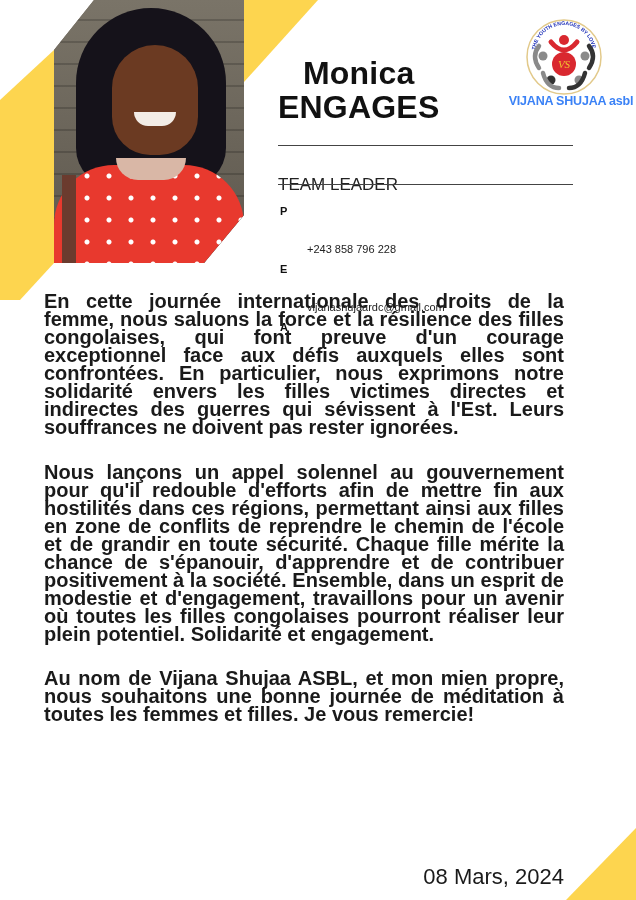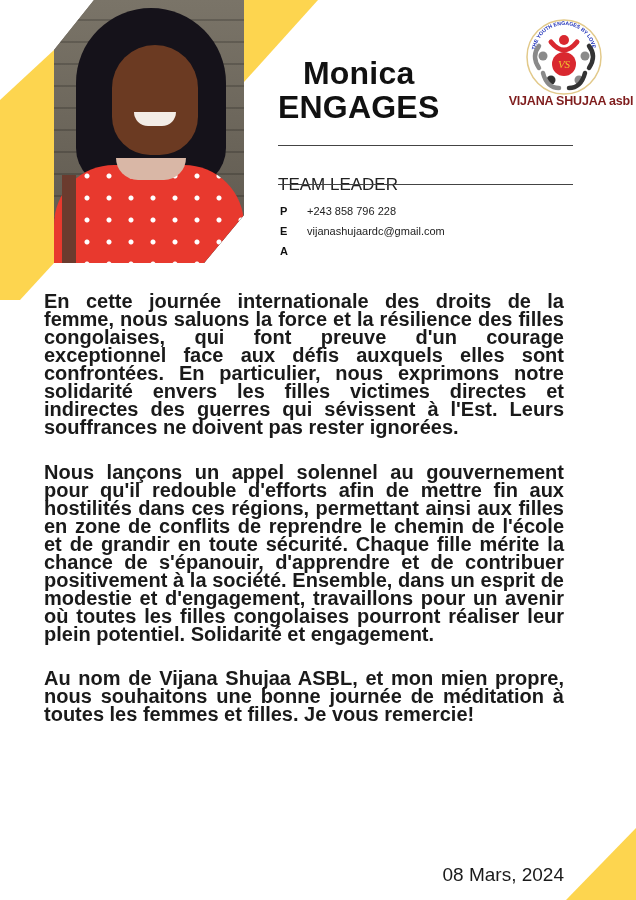--- a/index.html
+++ b/index.html
@@ -32,30 +32,30 @@
   .photo .strap { position:absolute; left: 8px; top: 175px; width: 14px; height: 90px; background: #6b3b2e; }
 
   .name { position: absolute; left: 278px; top: 56px; font-size: 32px; font-weight: 700; line-height: 34px; letter-spacing: 0.2px; margin: 0; text-align: center; }
   .rule { position: absolute; left: 278px; width: 295px; height: 1px; background: #444; }
   .rule.r1 { top: 145px; }
   .rule.r2 { top: 184px; }
   .role { position: absolute; left: 278px; top: 154px; font-size: 17px; line-height: 22px; color: #222; margin-top: 20px; }
   .contacts { position: absolute; left: 280px; top: 201px; font-size: 11px; line-height: 20px; }
   .contact-row { display: flex; }
   .contact-key { width: 27px; font-weight: 700; }
-  .contact-val { color: #222; }
+  .contact-val { color: #222; margin-top: 38px; }
 
   .logo { position: absolute; left: 505px; top: 18px; width: 130px; height: 100px; }
   .logo svg { position:absolute; left: 18px; top: 0; }
-  .logo-text { position: absolute; left: 0; top: 76px; width: 132px; text-align: center; font-size: 12.5px; font-weight: 700; color: #7f1d1d; letter-spacing: -0.2px; }
+  .logo-text { position: absolute; left: 0; top: 76px; width: 132px; text-align: center; font-size: 12.5px; font-weight: 700; color: #3b82f6; letter-spacing: -0.2px; }
 
   .body-text { position: absolute; left: 44px; top: 292px; width: 520px; font-size: 20px; line-height: 18px; font-weight: 700; color: #1a1a1a; }
   .body-text p { margin: 0 0 26.6px 0; text-align: justify; }
 
-  .date { position: absolute; right: 72px; top: 864px; font-size: 19px; color: #1a1a1a; }
+  .date { position: absolute; right: 72px; top: 864px; font-size: 22px; color: #1a1a1a; }
 </style>
 </head>
 <body>
 
 <svg class="deco" viewBox="0 0 636 900">
   <polygon points="262,0 318,0 244,82 244,0" fill="#fdd54f"></polygon>
   <polygon points="0,100 54,50 54,263 20,300 0,300" fill="#fdd54f"></polygon>
   <polygon points="636,828 636,900 566,900" fill="#fdd54f"></polygon>
 </svg>
 

